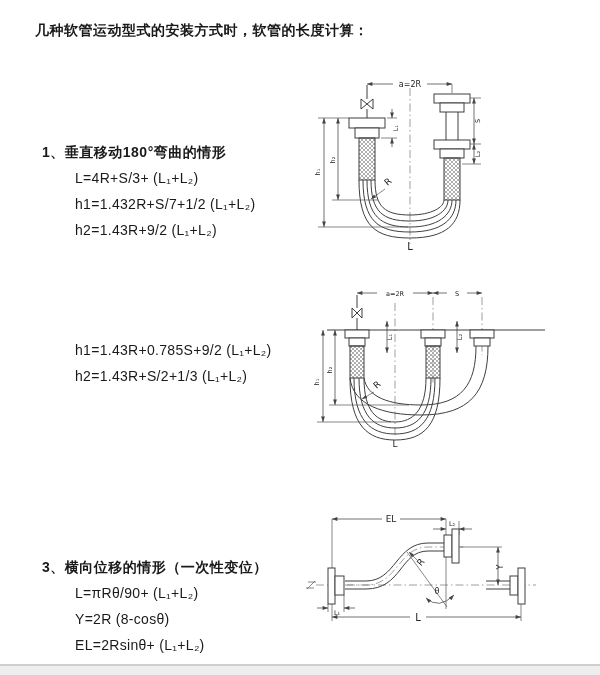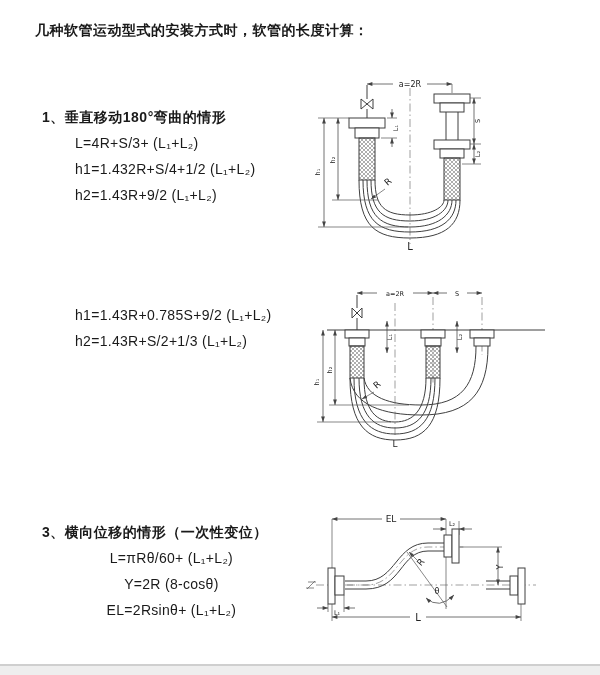--- a/index.html
+++ b/index.html
@@ -1,19 +1,19 @@
 <!DOCTYPE html>
 <html><head>
 <meta charset="utf-8">
 <style>
   html,body{margin:0;padding:0;background:#eee;}
   .page{position:relative;width:600px;height:666px;background:#fff;overflow:hidden;
         font-family:"Liberation Sans","DejaVu Sans",sans-serif;color:#1a1a1a;}
   .title{position:absolute;left:35px;top:22px;font-size:14px;font-weight:700;letter-spacing:.5px;}
-  .section{position:absolute;left:42px;line-height:26px;font-size:14px;}
+  .section{position:absolute;left:42px;line-height:26px;font-size:14px;margin-top:35px;}
   .section .heading{font-weight:700;letter-spacing:.5px;}
   .section .formula{padding-left:33px;letter-spacing:.3px;}
   .bottom-rule{position:absolute;left:0;bottom:0;width:600px;height:2px;background:#cfcfcf;}
   svg{position:absolute;}
   svg text{font-family:"DejaVu Sans","Liberation Sans",sans-serif;fill:#222;}
   .ln{stroke:#3f3f3f;fill:none;stroke-width:1;}
   .wf{stroke:#3f3f3f;fill:#fff;stroke-width:1;}
   .thin{stroke:#555;fill:none;stroke-width:.7;}
   .dim{stroke:#444;fill:none;stroke-width:.75;}
   .cl{stroke:#777;fill:none;stroke-width:.7;stroke-dasharray:8 3 1.5 3;}
@@ -24,32 +24,32 @@
 </head>
 <body>
 
 <div class="page">
 
   <div class="title">几种软管运动型式的安装方式时，软管的长度计算：</div>
 
   <div class="section" style="top:104px;">
     <div class="heading">1、垂直移动180°弯曲的情形</div>
     <div class="formula">L=4R+S/3+ (L₁+L₂)</div>
-    <div class="formula">h1=1.432R+S/4+1/2 (L₁+L₂)</div>
+    <div class="formula">h1=1.432R+S/7+1/2 (L₁+L₂)</div>
     <div class="formula">h2=1.43R+9/2 (L₁+L₂)</div>
   </div>
 
   <div class="section" style="top:302px;">
     <div class="formula">h1=1.43R+0.785S+9/2 (L₁+L₂)</div>
     <div class="formula">h2=1.43R+S/2+1/3 (L₁+L₂)</div>
   </div>
 
-  <div class="section" style="top:519px;text-align:center;">
+  <div class="section" style="top:519px;">
     <div class="heading">3、横向位移的情形（一次性变位）</div>
-    <div class="formula">L=πRθ/60+ (L₁+L₂)</div>
+    <div class="formula">L=πRθ/90+ (L₁+L₂)</div>
     <div class="formula">Y=2R (8-cosθ)</div>
     <div class="formula">EL=2Rsinθ+ (L₁+L₂)</div>
   </div>
 
   <svg style="left:310px;top:72px;" width="240" height="185" viewBox="0 0 240 185">
     <defs>
       <marker id="a1" viewBox="0 0 10 10" refX="9.5" refY="5" markerWidth="8" markerHeight="8" orient="auto-start-reverse">
         <path d="M0.5,1.8 L9.5,5 L0.5,8.2 Z" fill="#444"></path>
       </marker>
       <pattern id="hp1" width="4" height="4" patternUnits="userSpaceOnUse">

